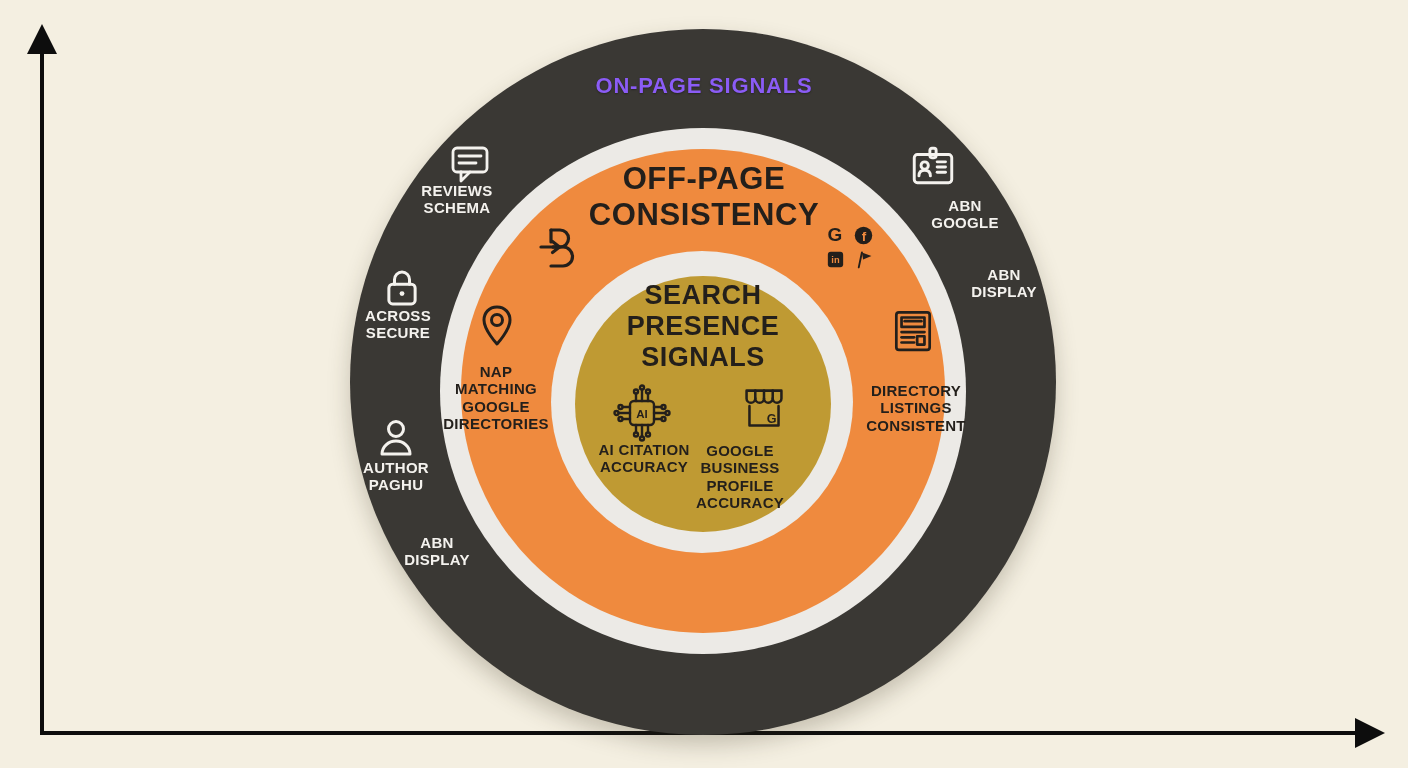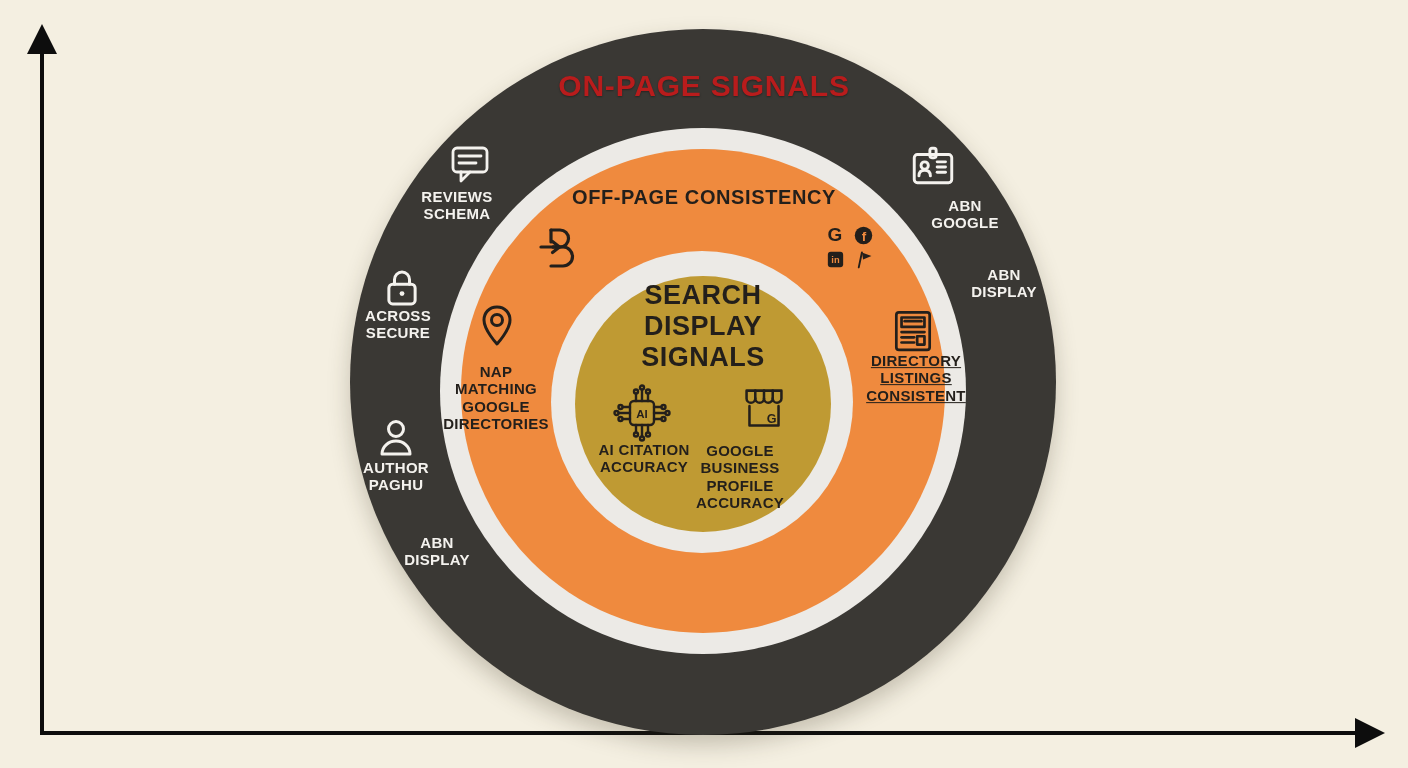--- a/index.html
+++ b/index.html
@@ -12,22 +12,22 @@
   .c-outer{left:350px;top:29px;width:706px;height:706px;background:#3a3834;box-shadow:0 10px 22px rgba(60,50,30,.25);}
   .c-gap1{left:440px;top:128px;width:526px;height:526px;background:#eceae6;}
   .c-orange{left:461px;top:149px;width:484px;height:484px;background:#ef8a3e;}
   .c-gap2{left:551px;top:251px;width:302px;height:302px;background:#eceae6;}
   .c-olive{left:575px;top:276px;width:256px;height:256px;background:#bf9a33;}
 
   .lbl{position:absolute;transform:translate(-50%,-50%);text-align:center;
        font-weight:bold;line-height:1.15;letter-spacing:.3px;}
   .lbl.light{color:#f4f2ee;}
   .lbl.dark{color:#231f1b;}
-  .t-main{font-size:30px;letter-spacing:.8px;white-space:nowrap;color:#b91c1c;text-shadow:0 1px 2px rgba(0,0,0,.35);}
-  .t-mid{font-size:20px;letter-spacing:.6px;width:270px;}
+  .t-main{font-size:22px;letter-spacing:.8px;white-space:nowrap;color:#8b5cf6;text-shadow:0 1px 2px rgba(0,0,0,.35);}
+  .t-mid{font-size:31px;letter-spacing:.6px;width:270px;}
   .t-inner{font-size:27px;letter-spacing:.5px;width:185px;}
   .s15{font-size:15px;}
   .icon{position:absolute;transform:translate(-50%,-50%);display:flex;align-items:flex-start;justify-content:center;}
 
   .axis-line{position:absolute;background:#0d0d0d;}
   .y-axis{left:40px;top:38px;width:4px;height:695px;}
   .x-axis{left:40px;top:731px;width:1320px;height:4px;}
   .arrow{position:absolute;width:0;height:0;}
   .arrow-up{left:27px;top:24px;border-left:15px solid transparent;border-right:15px solid transparent;border-bottom:30px solid #0d0d0d;}
   .arrow-right{left:1355px;top:718px;border-top:15px solid transparent;border-bottom:15px solid transparent;border-left:30px solid #0d0d0d;}
@@ -45,31 +45,31 @@
 <div class="arrow arrow-right"></div>
 
 <div class="circle c-outer"></div>
 <div class="circle c-gap1"></div>
 <div class="circle c-orange"></div>
 <div class="circle c-gap2"></div>
 <div class="circle c-olive"></div>
 
 <div class="lbl t-main" style="left:704px;top:86px;">ON-PAGE SIGNALS</div>
 <div class="lbl dark t-mid" style="left:704px;top:197px;">OFF-PAGE CONSISTENCY</div>
-<div class="lbl dark t-inner" style="left:703px;top:327px;">SEARCH DISPLAY SIGNALS</div>
+<div class="lbl dark t-inner" style="left:703px;top:327px;">SEARCH PRESENCE SIGNALS</div>
 
 <div class="icon" style="left:470px;top:163px;">
   <svg width="48" height="48" viewBox="0 0 48 48" fill="none" stroke="#f4f2ee" stroke-width="2.8" stroke-linecap="round" stroke-linejoin="round">
     <rect x="7" y="9" width="34" height="24" rx="4"></rect>
     <path d="M15 33 v9 l9 -9"></path>
     <line x1="13" y1="17" x2="35" y2="17"></line>
     <line x1="13" y1="24" x2="30" y2="24"></line>
   </svg>
 </div>
-<div class="lbl light s15" style="left:457px;top:199px;width:92px;margin-top:6px;">REVIEWS SCHEMA</div>
+<div class="lbl light s15" style="left:457px;top:199px;width:92px;">REVIEWS SCHEMA</div>
 
 <div class="icon" style="left:402px;top:287px;">
   <svg width="45" height="45" viewBox="0 0 48 48" fill="none" stroke="#f4f2ee" stroke-width="3.2" stroke-linecap="round" stroke-linejoin="round">
     <rect x="10" y="21" width="28" height="21" rx="4"></rect>
     <path d="M16 21 v-5 a8 8 0 0 1 16 0 v5"></path>
     <circle cx="24" cy="31" r="2.6" fill="#f4f2ee" stroke="none"></circle>
   </svg>
 </div>
 <div class="lbl light s15" style="left:398px;top:324px;width:82px;">ACROSS SECURE</div>
 
@@ -138,21 +138,21 @@
   <svg width="50" height="50" viewBox="0 0 48 48" fill="none" stroke="#231f1b" stroke-width="2.6" stroke-linecap="round" stroke-linejoin="round">
     <rect x="8" y="7" width="32" height="36" rx="2.5"></rect>
     <rect x="13" y="12" width="22" height="9"></rect>
     <line x1="16" y1="15.5" x2="32" y2="15.5"></line>
     <line x1="13" y1="26" x2="35" y2="26"></line>
     <line x1="13" y1="31" x2="25" y2="31"></line>
     <line x1="13" y1="36" x2="25" y2="36"></line>
     <rect x="28" y="30" width="7" height="8"></rect>
   </svg>
 </div>
-<div class="lbl dark s15" style="left:916px;top:378px;width:130px;text-decoration:underline;">DIRECTORY LISTINGS CONSISTENT</div>
+<div class="lbl dark s15" style="left:916px;top:408px;width:130px;">DIRECTORY LISTINGS CONSISTENT</div>
 
 <div class="icon" style="left:642px;top:413px;">
   <svg width="64" height="64" viewBox="0 0 64 64" fill="none" stroke="#231f1b" stroke-width="2.4" stroke-linecap="round" stroke-linejoin="round">
     <rect x="20" y="20" width="24" height="24" rx="4"></rect>
     <text x="32" y="36.5" text-anchor="middle" font-size="11.5" fill="#231f1b" stroke="none">AI</text>
     <path d="M26 20 V13"></path>
       <circle cx="26" cy="10.5" r="2"></circle>
     <path d="M32 20 V9"></path>
       <circle cx="32" cy="6.5" r="2"></circle>
     <path d="M38 20 V13"></path>

